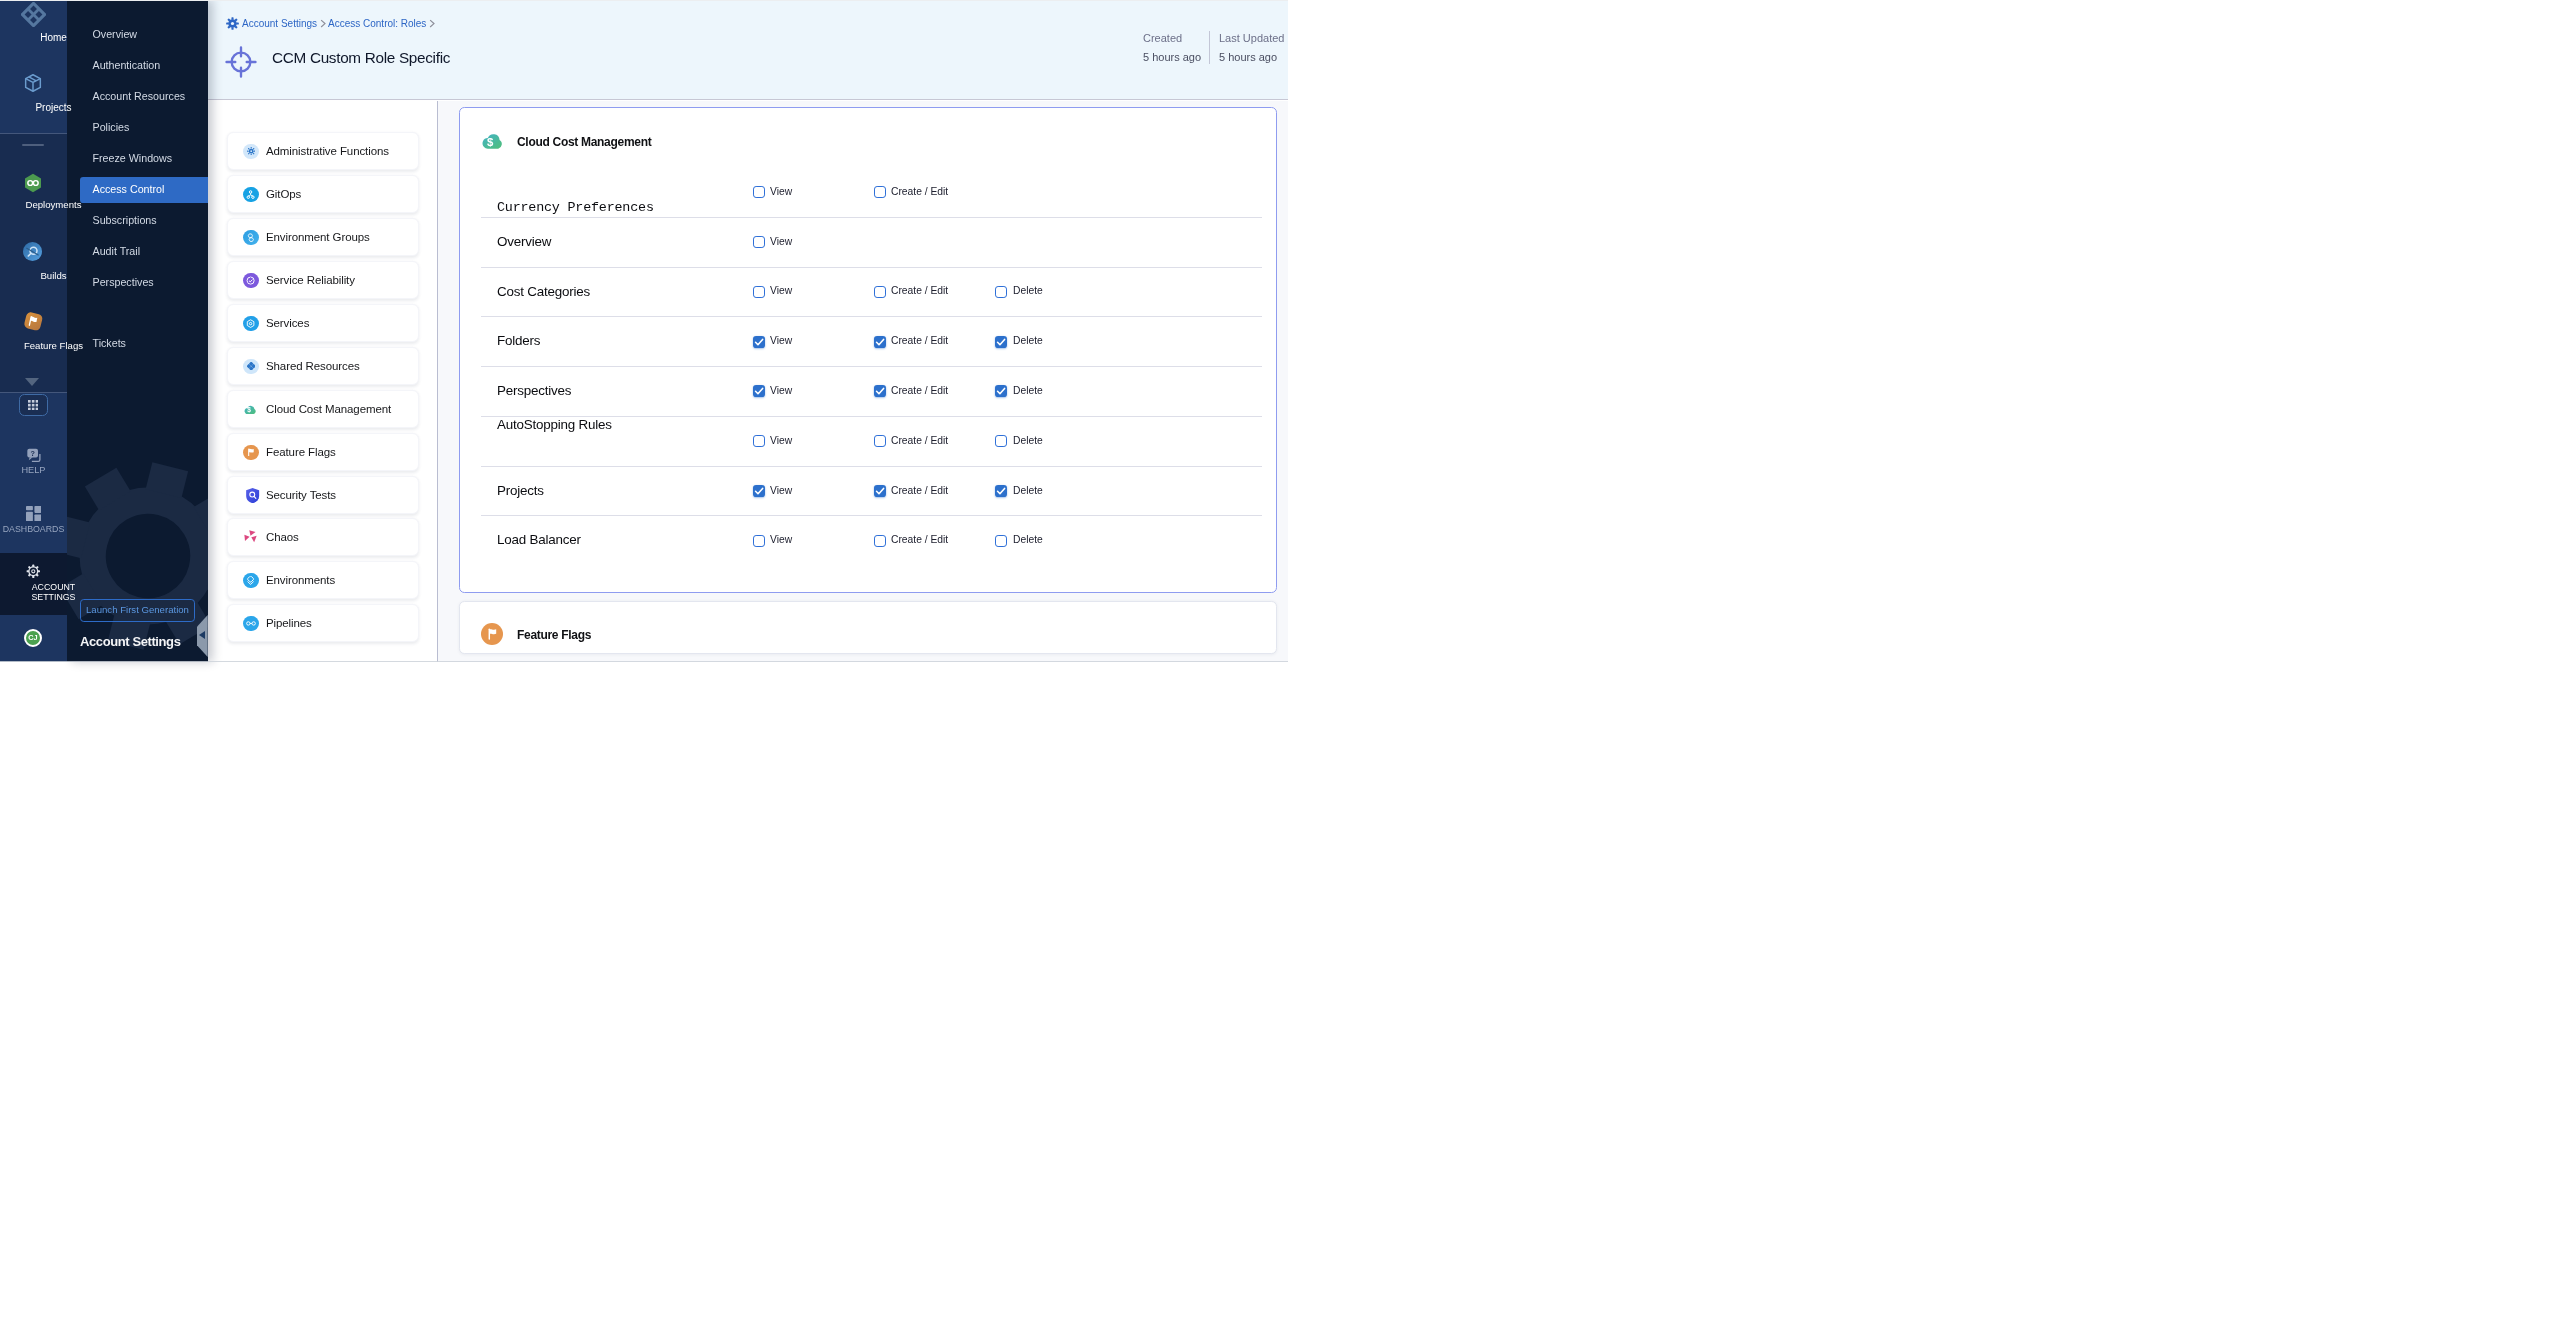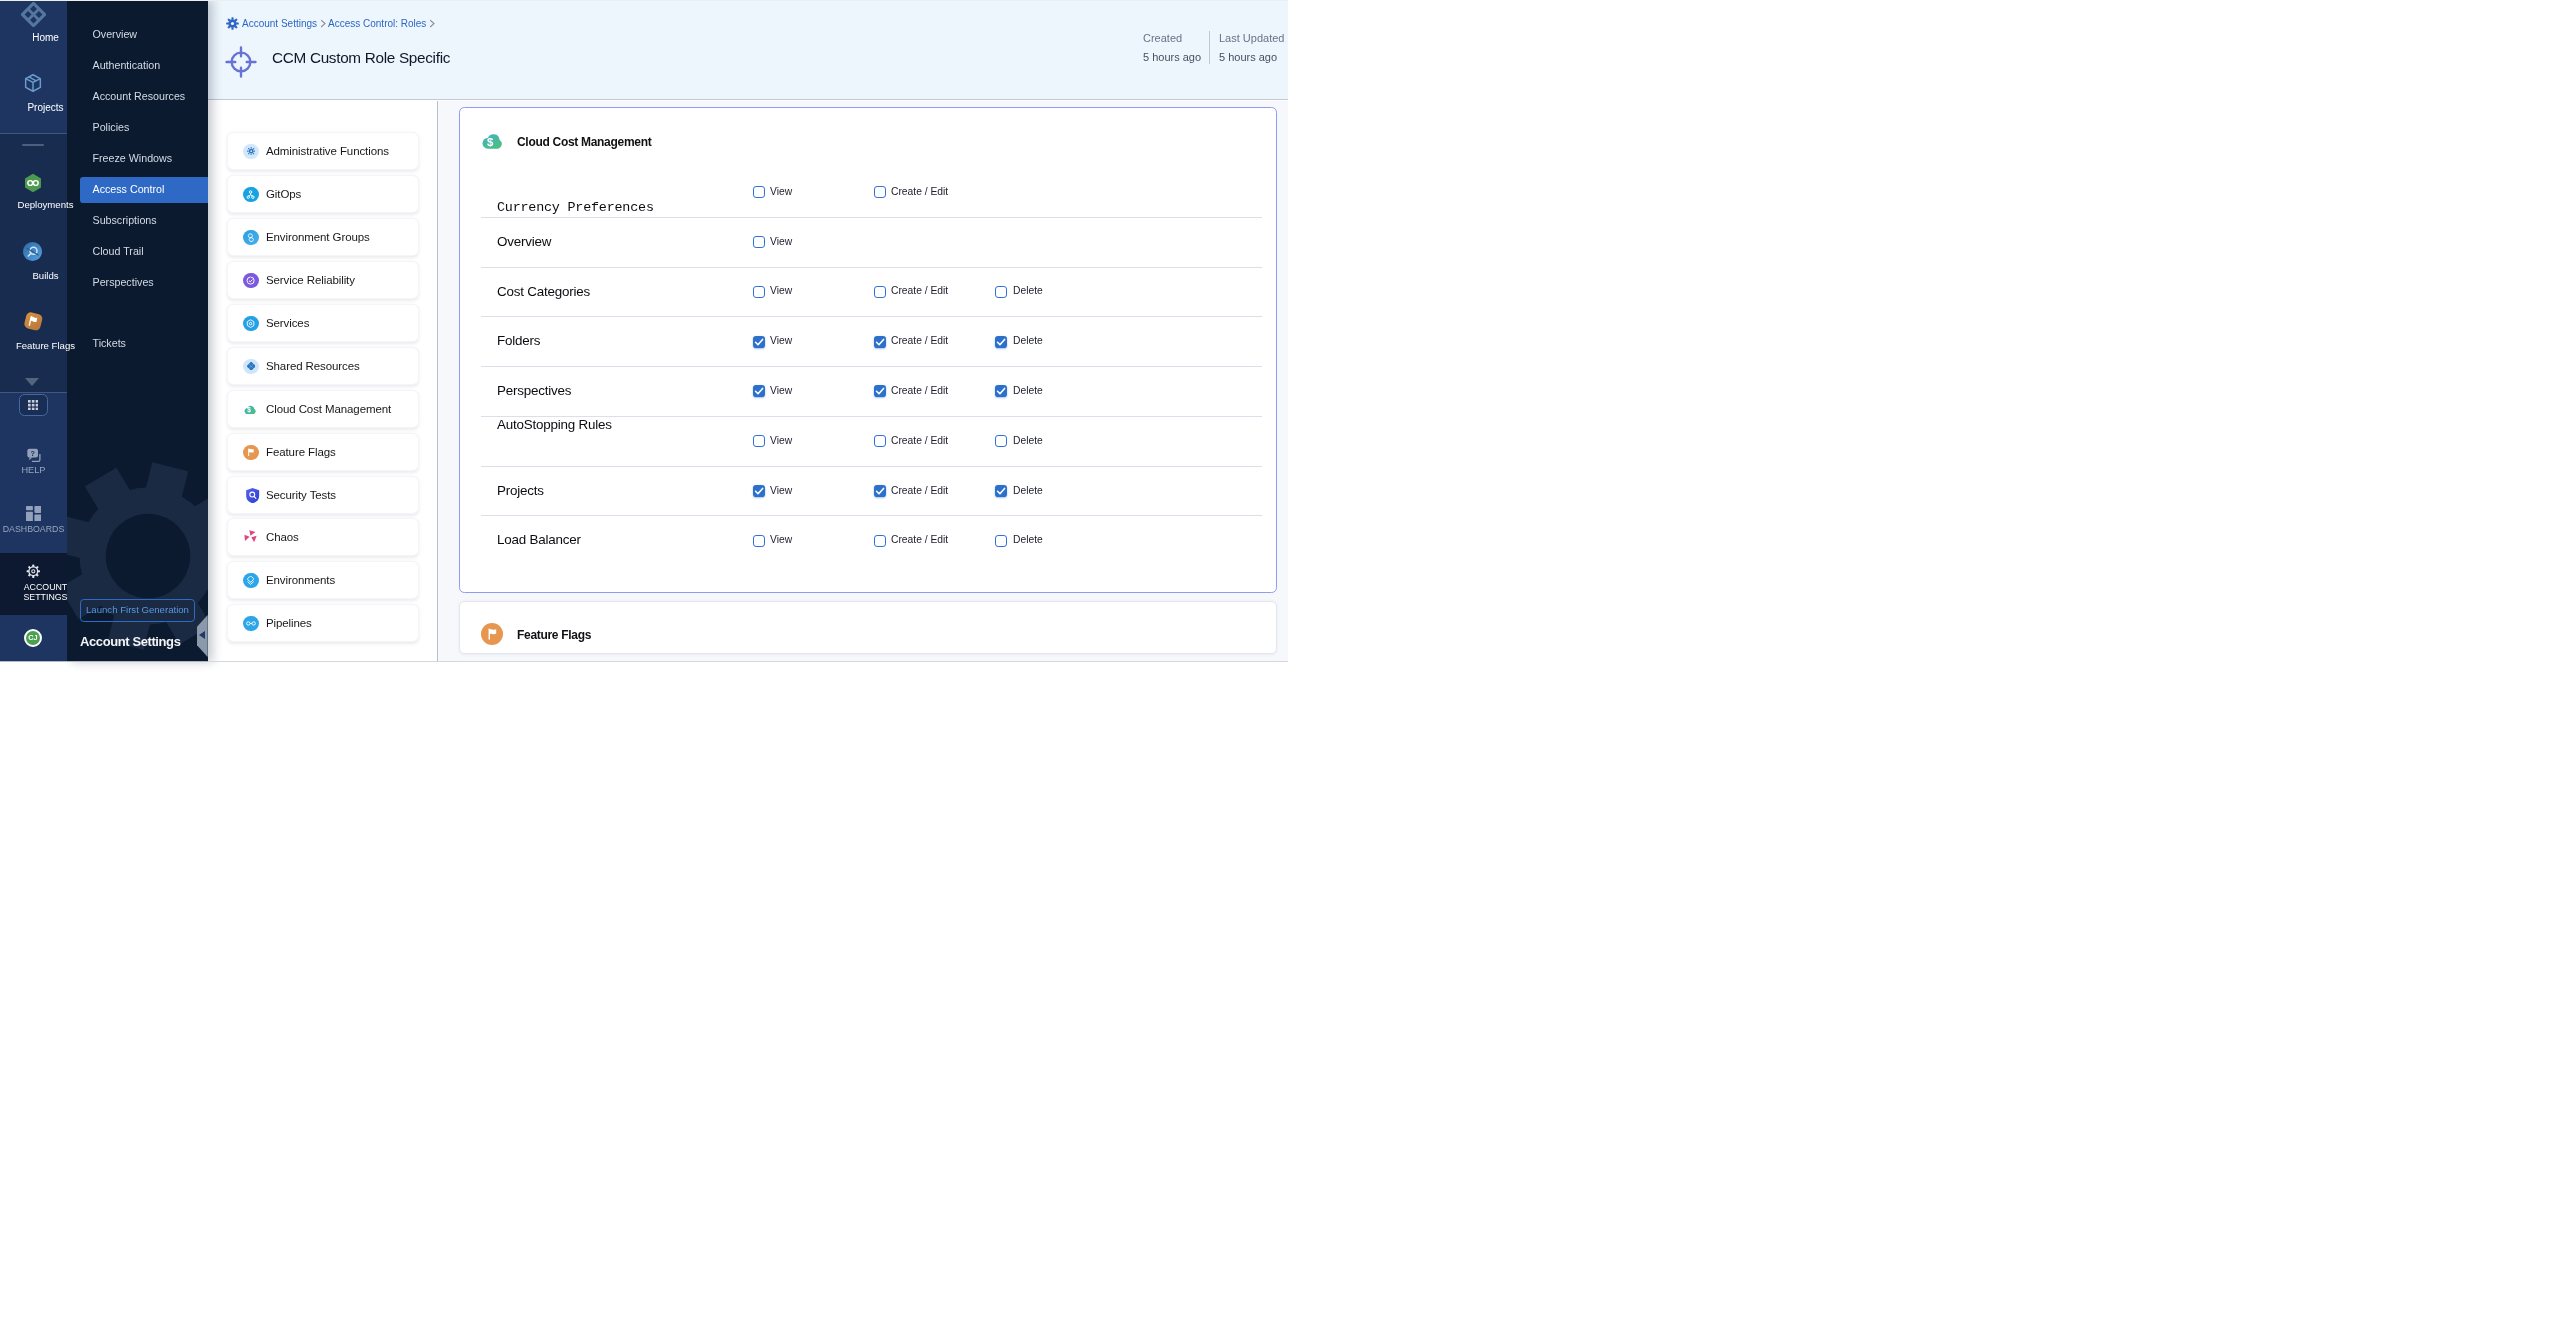--- a/index.html
+++ b/index.html
@@ -1,18 +1,18 @@
 <!DOCTYPE html>
 <html style="font-size:12.3px"><head>
 <meta charset="utf-8">
 <style>
   * { margin:0; padding:0; box-sizing:border-box; }
   html,body { width:1288px; height:662px; overflow:hidden; font-family:"Liberation Sans",sans-serif; background:#fff; }
   .abs { position:absolute; }
-  .nav1lbl { position:absolute; left:4px; width:83px; text-align:center; color:#fff; font-size:9.6px; }
+  .nav1lbl { position:absolute; left:12px; width:83px; text-align:center; color:#fff; font-size:9.6px; }
   .nav1lbl2 { position:absolute; left:0; width:67px; text-align:center; color:#97a5bf; font-size:8.8px; }
   .mi { position:absolute; left:25.5px; font-size:10.7px; color:#d3dae5; white-space:nowrap; }
   .lc { position:absolute; left:227px; width:192px; height:38px; background:#fff; border:0.8px solid #f4f5f9; border-radius:6.1px; box-shadow:0 1.1px 3.1px rgba(35,45,75,0.09); }
   .lcic { position:absolute; left:15.3px; top:10.7px; width:15.3px; height:15.3px; border-radius:50%; }
   .lctx { position:absolute; left:38px; top:12.3px; font-size:11.5px; letter-spacing:-0.1px; color:#17181b; white-space:nowrap; }
   .rl { position:absolute; left:497px; font-size:13.4px; letter-spacing:-0.2px; color:#0b0c10; white-space:nowrap; }
   .rdiv { position:absolute; left:481px; width:781px; height:0.8px; background:#dddee8; }
   .cb { position:absolute; width:12px; height:12px; border-radius:3.1px; }
   .cbu { border:1.2px solid #2d6fd8; background:#fff; }
   .cbc { background:#2c70cc; box-shadow:0 0.8px 1.9px rgba(44,112,204,0.5); }
@@ -148,21 +148,21 @@
   </svg>
 
   <div class="mi" style="top:27.6px;">Overview</div>
   <div class="mi" style="top:59px;">Authentication</div>
   <div class="mi" style="top:90px;">Account Resources</div>
   <div class="mi" style="top:121px;">Policies</div>
   <div class="mi" style="top:152px;">Freeze Windows</div>
   <div class="abs" style="left:12.6px;top:177px;width:128px;height:26px;background:#2e6ac5;border-radius:3.1px 0 0 3.1px;"></div>
   <div class="mi" style="top:183px;color:#fff;">Access Control</div>
   <div class="mi" style="top:214px;">Subscriptions</div>
-  <div class="mi" style="top:245px;">Cloud Trail</div>
+  <div class="mi" style="top:245px;">Audit Trail</div>
   <div class="mi" style="top:276px;">Perspectives</div>
   <div class="mi" style="top:308px;margin-top:29px;">Tickets</div>
 
   <div class="abs" style="left:13px;top:599px;width:115px;height:22.6px;border:0.9px solid #2d6bc7;border-radius:3.8px;color:#5b97e0;font-size:9.6px;text-align:center;line-height:20.7px;">Launch First Generation</div>
   <div class="abs" style="left:13px;top:634px;color:#f4f5f7;font-size:13px;letter-spacing:-0.4px;font-weight:bold;">Account Settings</div>
 </div>
 
 <div class="abs" style="left:197px;top:615px;width:10.7px;height:42px;background:#8b99ab;clip-path:polygon(100% 0,100% 100%,0 72%,0 28%);z-index:6;"></div>
 <div class="abs" style="left:199px;top:631px;width:0;height:0;border-right:6.1px solid #1c3a63;border-top:4.6px solid transparent;border-bottom:4.6px solid transparent;z-index:7;"></div>
 

